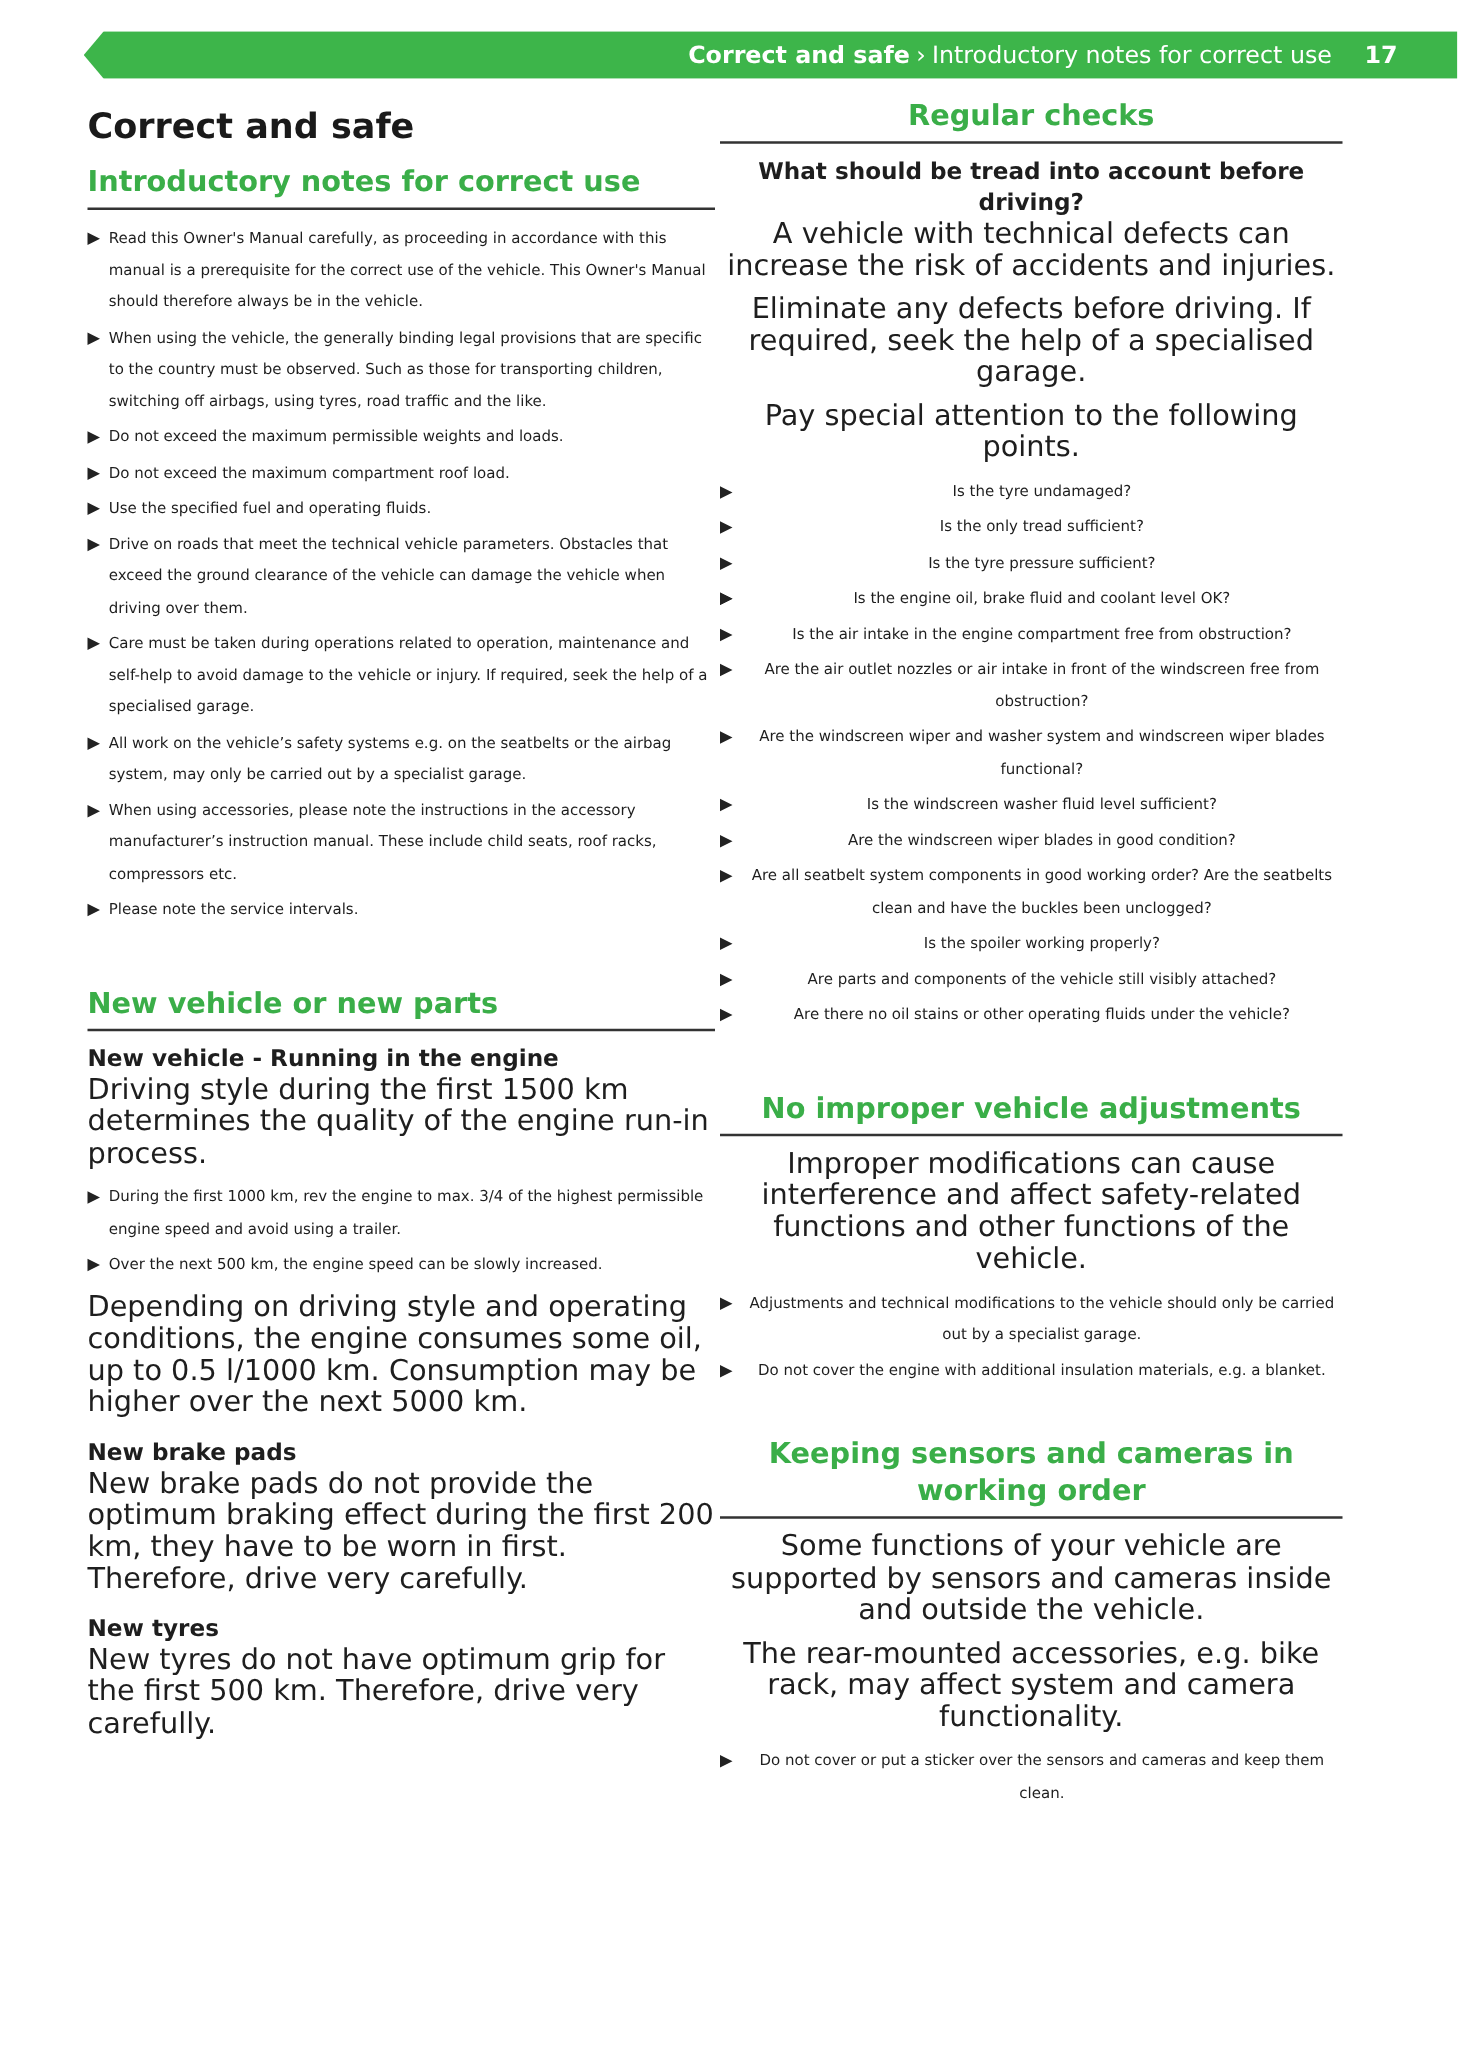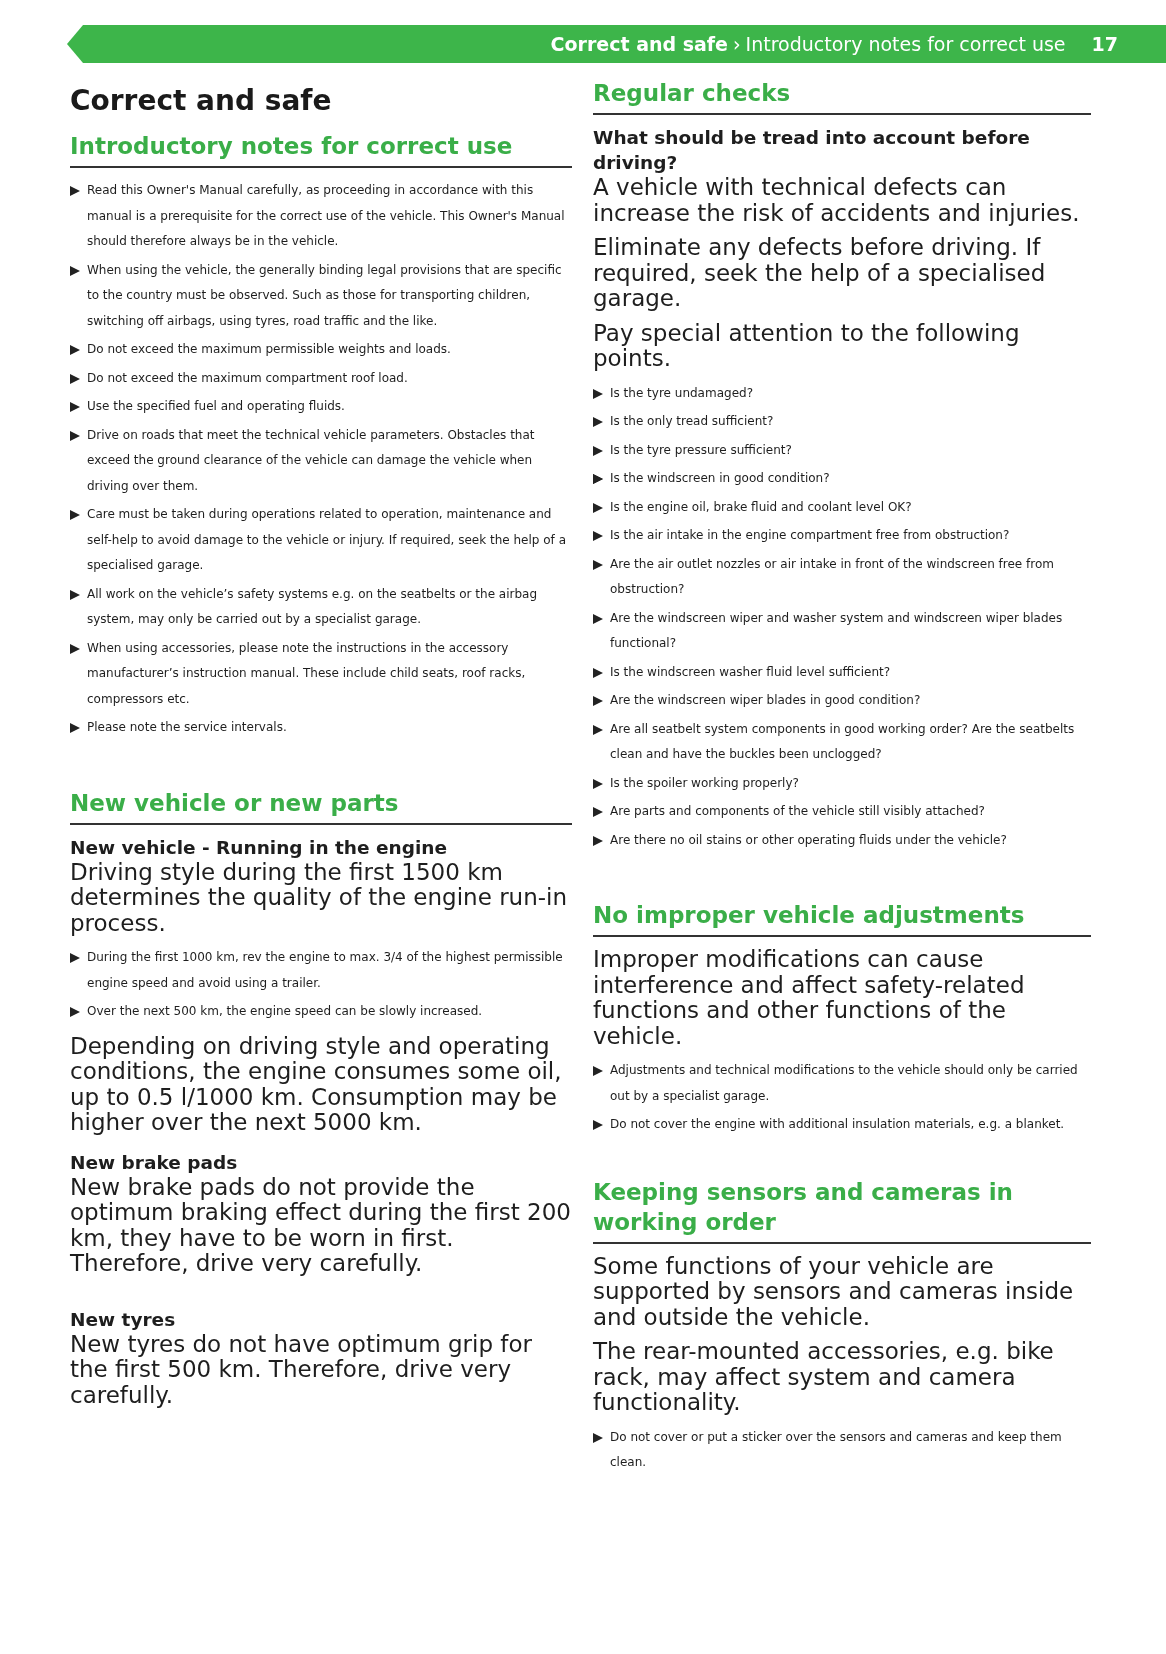--- a/index.html
+++ b/index.html
@@ -14,21 +14,21 @@
       color: #ffffff; font-size: 19px;
       display: flex; align-items: center; justify-content: flex-end;
       box-sizing: border-box; padding-right: 48px;
     }
     .banner .bc-section { font-weight: bold; }
     .banner .bc-sep { margin: 0 5px; }
     .banner .page-num { font-weight: bold; margin-left: 26px; }
 
     .col { position: absolute; top: 78px; }
     .col-left { left: 70px; width: 502px; }
-    .col-right { left: 593px; width: 498px; }
+    .col-right { left: 576px; width: 498px; text-align: center; }
 
     .chapter-title { font-size: 28px; font-weight: bold; margin: 6px 0 14px 0; color: #1a1a1a; }
     .section-title {
       font-size: 23px; font-weight: bold; color: #3aae48;
       padding-bottom: 5px; border-bottom: 2px solid #333; margin: 0 0 10px 0; line-height: 30px;
     }
     .sub-heading { font-size: 18.5px; font-weight: bold; line-height: 25px; margin: 0; }
     p { font-size: 23px; line-height: 25.5px; margin: 0 0 9px 0; }
     ul { list-style: none; margin: 0 0 9px 0; padding: 0; }
     li { position: relative; padding-left: 17px; font-size: 12px; line-height: 25.5px; margin-bottom: 3px; }
@@ -71,37 +71,36 @@
 
   <div class="section-title">New vehicle or new parts</div>
   <div class="sub-heading">New vehicle - Running in the engine</div>
   <p>Driving style during the first 1500 km determines the quality of the engine run-in process.</p>
   <ul>
     <li><span class="bullet"></span><span>During the first 1000 km, rev the engine to max. 3/4 of the highest permissible engine speed and avoid using a trailer.</span></li>
     <li><span class="bullet"></span><span>Over the next 500 km, the engine speed can be slowly increased.</span></li>
   </ul>
   <p style="margin-bottom:14px">Depending on driving style and operating conditions, the engine consumes some oil, up to 0.5 l/1000 km. Consumption may be higher over the next 5000 km.</p>
   <div class="sub-heading">New brake pads</div>
-  <p style="margin-bottom:30px">New brake pads do not provide the optimum braking effect during the first 200 km, they have to be worn in first. Therefore, drive very carefully.</p>
+  <p style="margin-bottom:14px">New brake pads do not provide the optimum braking effect during the first 200 km, they have to be worn in first. Therefore, drive very carefully.</p>
   <div class="sub-heading">New tyres</div>
   <p>New tyres do not have optimum grip for the first 500 km. Therefore, drive very carefully.</p>
 </div>
 
 <div class="col col-right" style="top:78px">
   <div class="section-title">Regular checks</div>
   <div class="sub-heading" style="margin-top:4px">What should be tread into account before driving?</div>
   <p>A vehicle with technical defects can increase the risk of accidents and injuries.</p>
   <p>Eliminate any defects before driving. If required, seek the help of a specialised garage.</p>
   <p>Pay special attention to the following points.</p>
   <ul>
     <li><span class="bullet"></span><span>Is the tyre undamaged?</span></li>
     <li><span class="bullet"></span><span>Is the only tread sufficient?</span></li>
     <li><span class="bullet"></span><span>Is the tyre pressure sufficient?</span></li>
     <li><span class="bullet"></span></li>
-    <li><span class="bullet"></span><span>Is the windscreen in good condition?</span></li>
     <li><span class="bullet"></span><span>Is the engine oil, brake fluid and coolant level OK?</span></li>
     <li><span class="bullet"></span><span>Is the air intake in the engine compartment free from obstruction?</span></li>
     <li><span class="bullet"></span><span>Are the air outlet nozzles or air intake in front of the windscreen free from obstruction?</span></li>
     <li><span class="bullet"></span><span>Are the windscreen wiper and washer system and windscreen wiper blades functional?</span></li>
     <li><span class="bullet"></span><span>Is the windscreen washer fluid level sufficient?</span></li>
     <li><span class="bullet"></span><span>Are the windscreen wiper blades in good condition?</span></li>
     <li><span class="bullet"></span><span>Are all seatbelt system components in good working order? Are the seatbelts clean and have the buckles been unclogged?</span></li>
     <li><span class="bullet"></span><span>Is the spoiler working properly?</span></li>
     <li><span class="bullet"></span><span>Are parts and components of the vehicle still visibly attached?</span></li>
     <li><span class="bullet"></span><span>Are there no oil stains or other operating fluids under the vehicle?</span></li>

